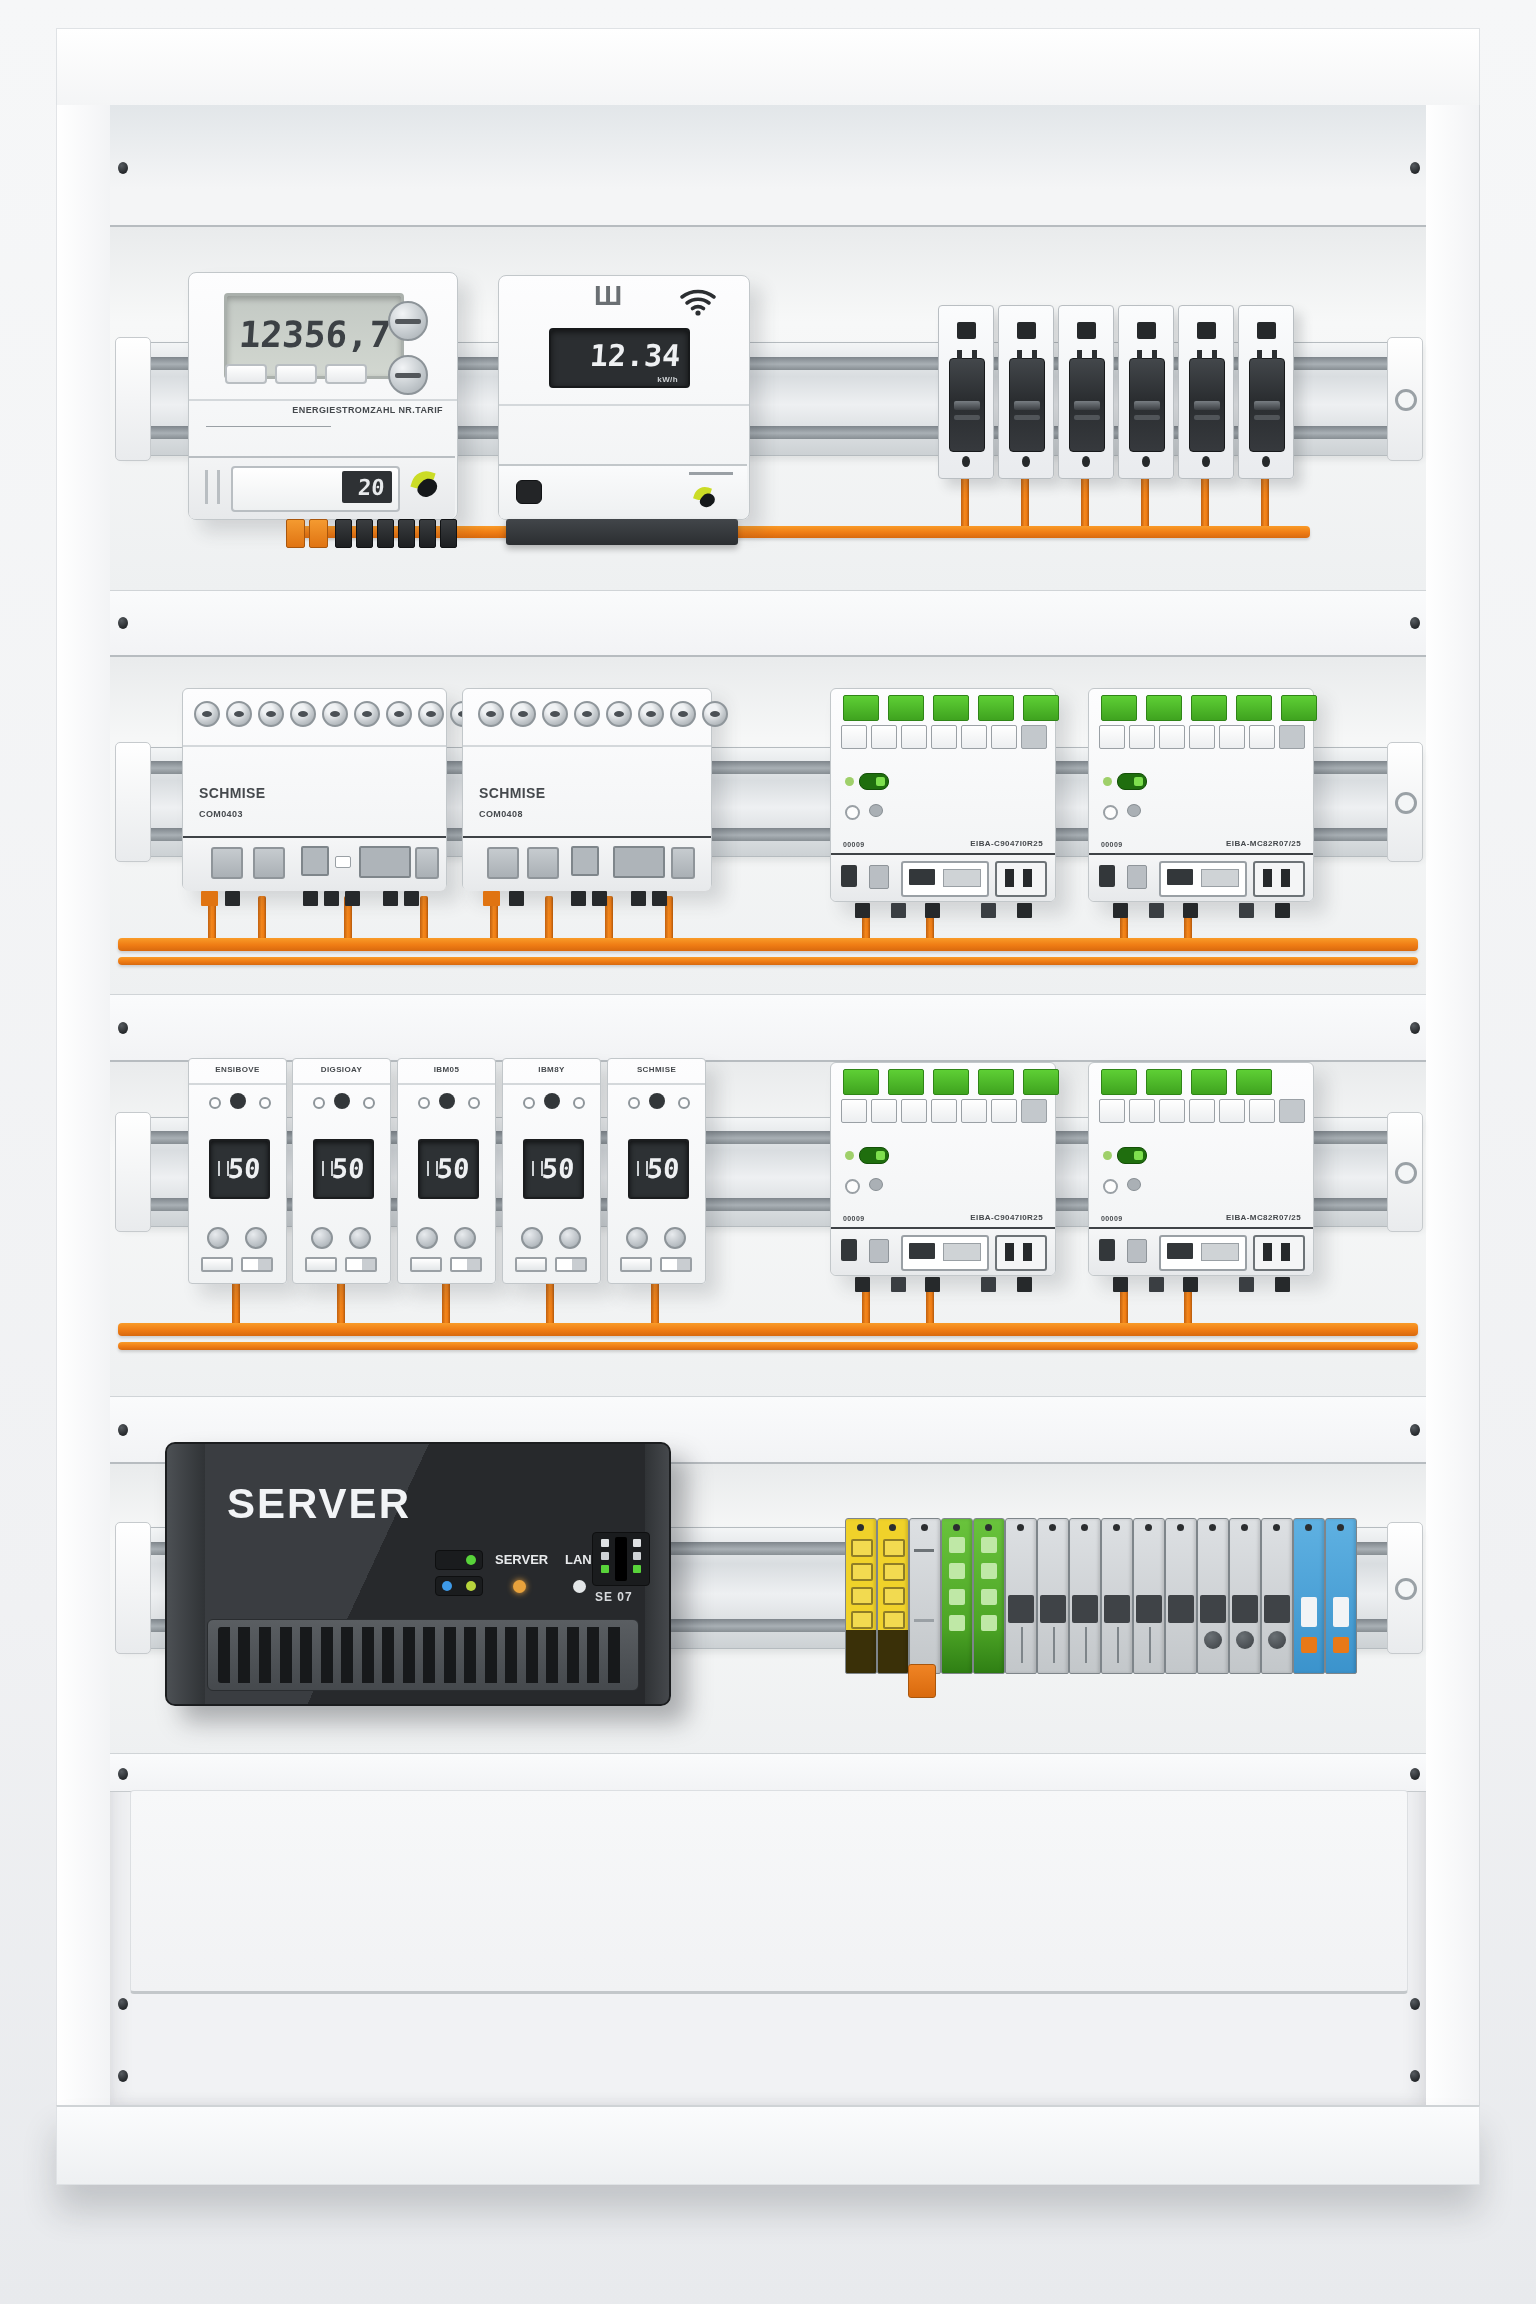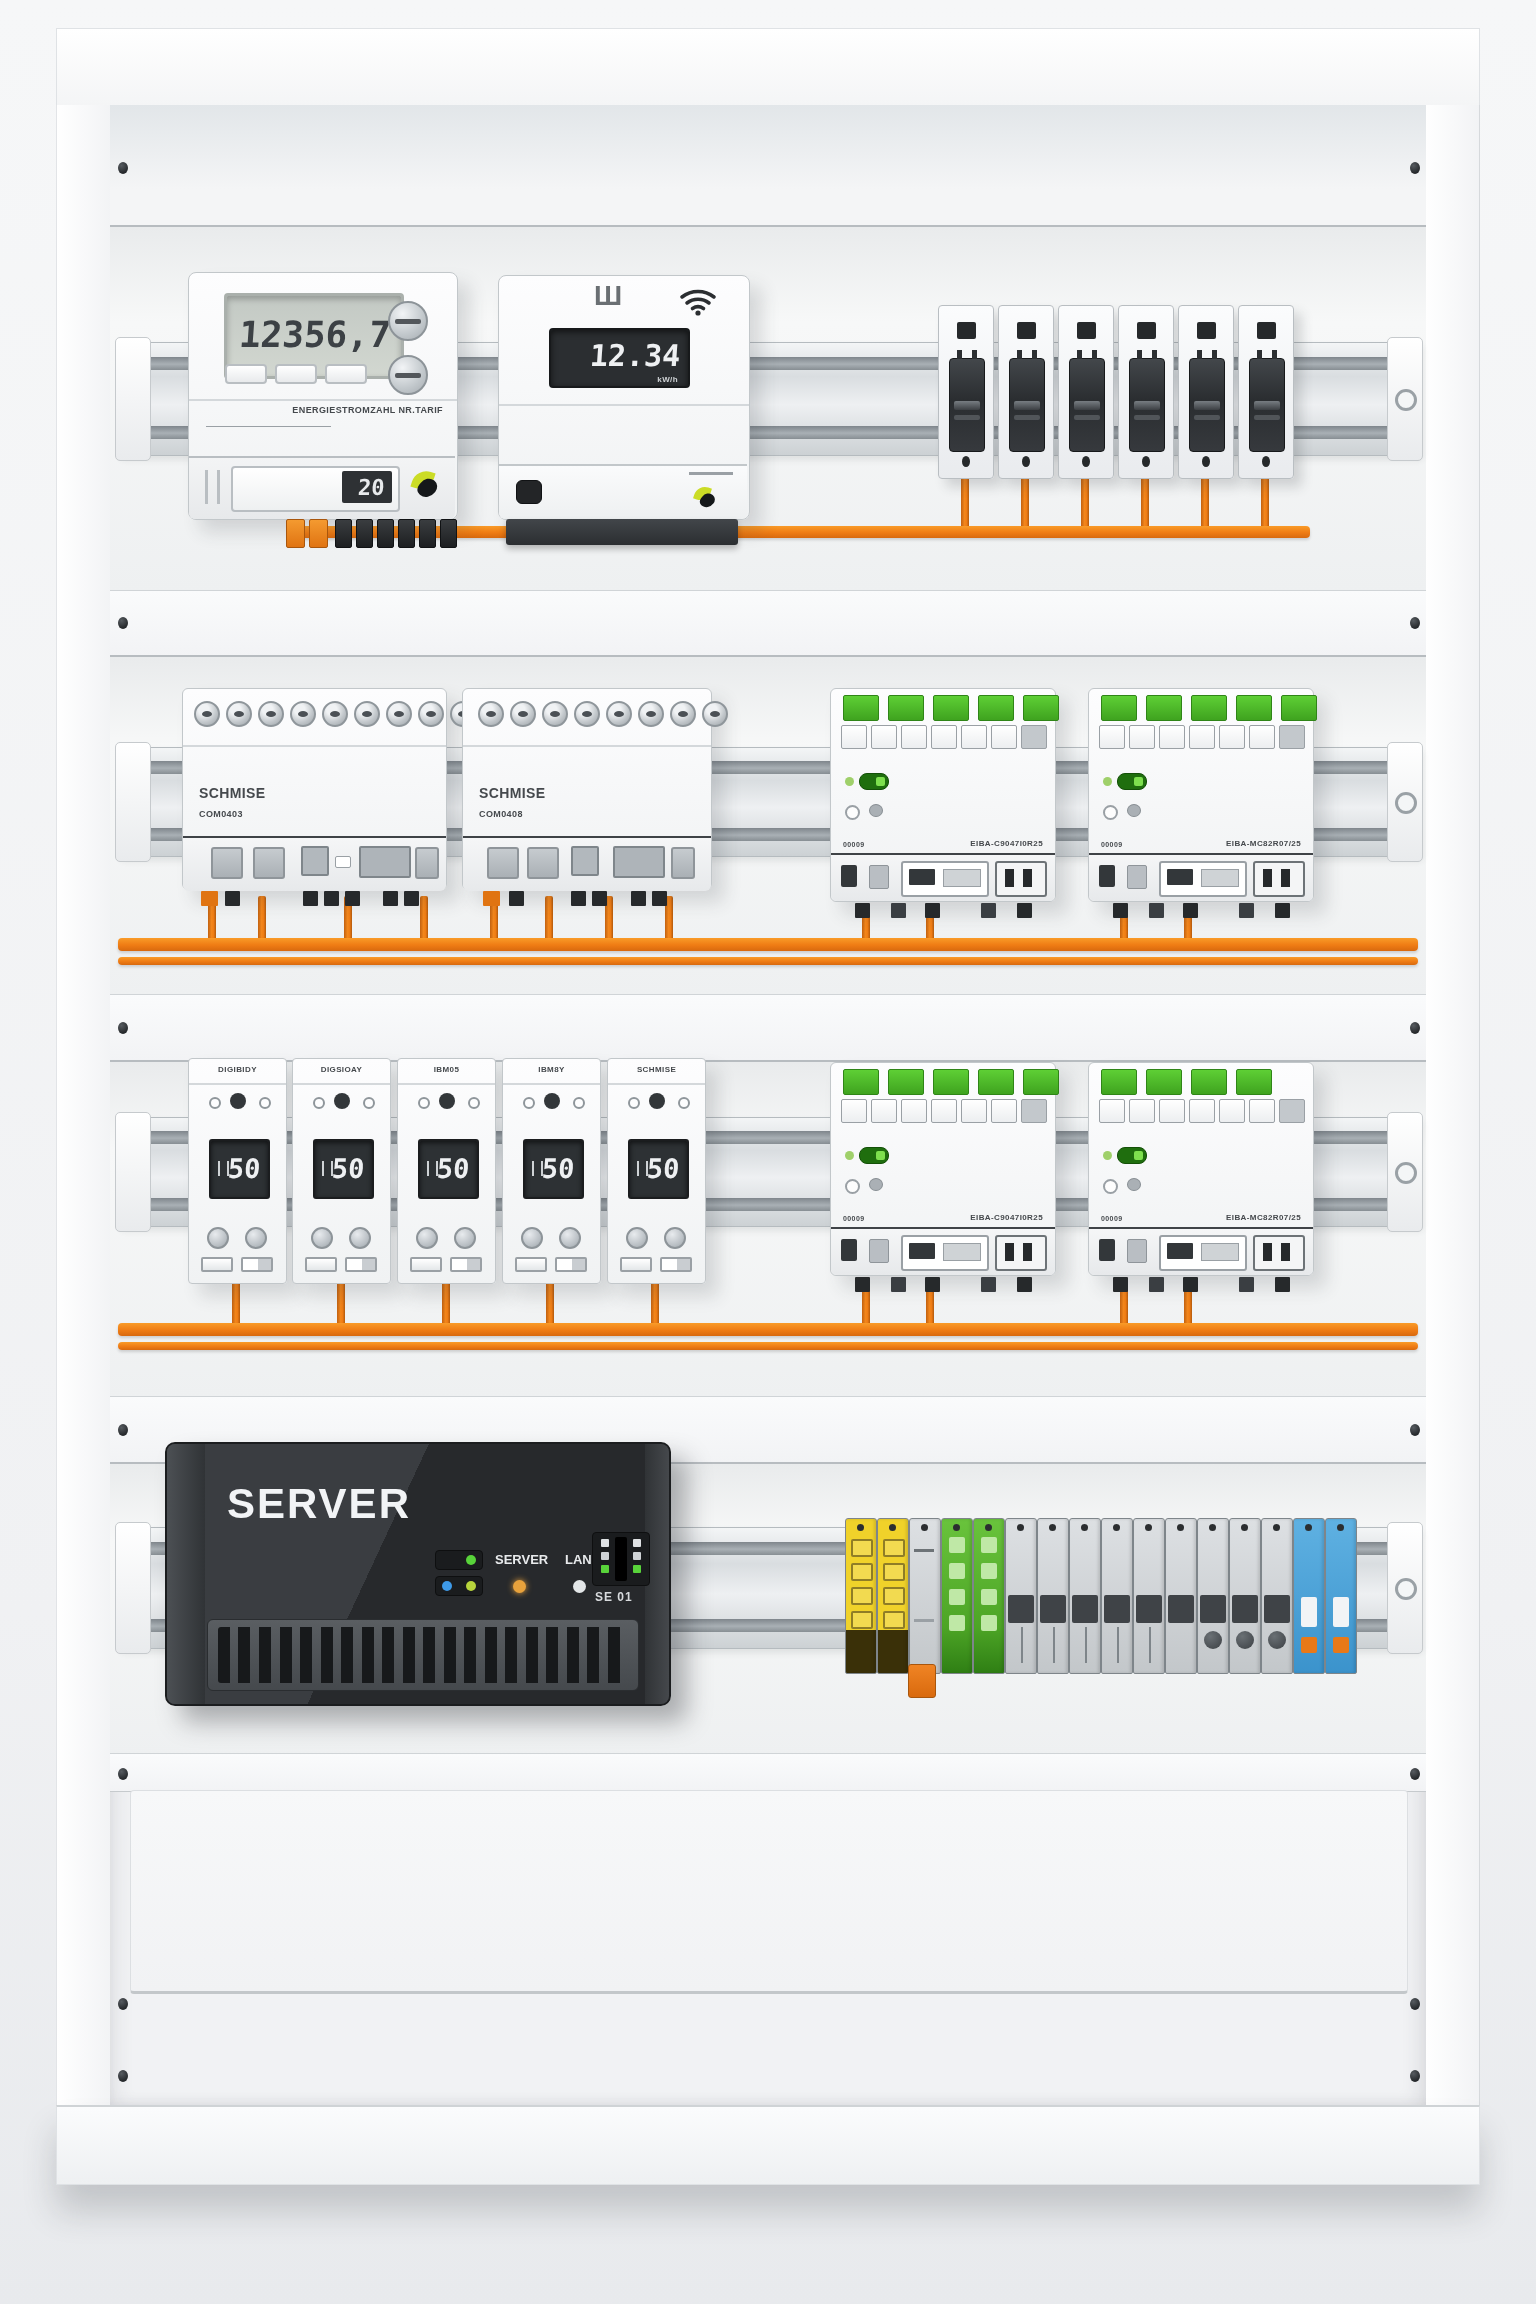--- a/index.html
+++ b/index.html
@@ -389,21 +389,21 @@
       </div>
     </div>
     <div class="tblock" style="left:24px;top:214px;width:15px;background:#26292b"></div>
     <div class="tblock" style="left:60px;top:214px;width:15px;background:#3a3e42"></div>
     <div class="tblock" style="left:94px;top:214px;width:15px;background:#26292b"></div>
     <div class="tblock" style="left:150px;top:214px;width:15px;background:#3a3e42"></div>
     <div class="tblock" style="left:186px;top:214px;width:15px;background:#26292b"></div>
   </div>
 
   <div class="dev" style="left:188px;top:1058px;width:97px;height:224px;border-radius:4px">
-    <div class="gib" style="position:absolute;left:0;right:0;top:6px;text-align:center;font-size:8px">DIGIBIDY</div>
+    <div class="gib" style="position:absolute;left:0;right:0;top:6px;text-align:center;font-size:8px">ENSIBOVE</div>
     <div class="hline" style="left:0;top:24px;width:97px"></div>
     <div class="led" style="left:20px;top:38px;width:8px;height:8px;border:2px solid #8f969b;background:#fdfdfe"></div>
     <div class="led" style="left:41px;top:34px;width:16px;height:16px;background:#33373a"></div>
     <div class="led" style="left:70px;top:38px;width:8px;height:8px;border:2px solid #8f969b;background:#fdfdfe"></div>
     <div class="tmr-disp">
       <div class="tmr-icon"></div>
       <div class="seg" style="position:absolute;right:7px;top:12px;font-size:27px;color:#eef0f2">50</div>
     </div>
     <button class="rbtn" style="left:18px;top:168px"></button>
     <button class="rbtn" style="left:56px;top:168px"></button>
@@ -552,21 +552,21 @@
     <div class="led" style="left:406px;top:136px;width:13px;height:13px;background:#e3e6e8"></div>
     <div class="matrix" style="left:425px;top:88px">
       <div class="msq" style="left:8px;top:6px;background:#dfe2e4"></div>
       <div class="msq" style="left:8px;top:19px;background:#cfd3d6"></div>
       <div class="msq" style="left:8px;top:32px;background:#58d33a"></div>
       <div class="msq" style="left:40px;top:6px;background:#dfe2e4"></div>
       <div class="msq" style="left:40px;top:19px;background:#cfd3d6"></div>
       <div class="msq" style="left:40px;top:32px;background:#58d33a"></div>
       <div style="position:absolute;left:22px;top:4px;width:12px;height:44px;background:#000;border-radius:2px"></div>
     </div>
-    <div style="position:absolute;left:428px;top:146px;font-size:12px;font-weight:bold;color:#d7dadd;letter-spacing:1px">SE 01</div>
+    <div style="position:absolute;left:428px;top:146px;font-size:12px;font-weight:bold;color:#d7dadd;letter-spacing:1px">SE 07</div>
     <div class="vent">
         <div class="slats"></div>
       </div>
   </div>
 
   <div class="trow">
     <div class="tb yellow">
         <div class="cage" style="top:20px"></div>
         <div class="cage" style="top:44px"></div>
         <div class="cage" style="top:68px"></div>

